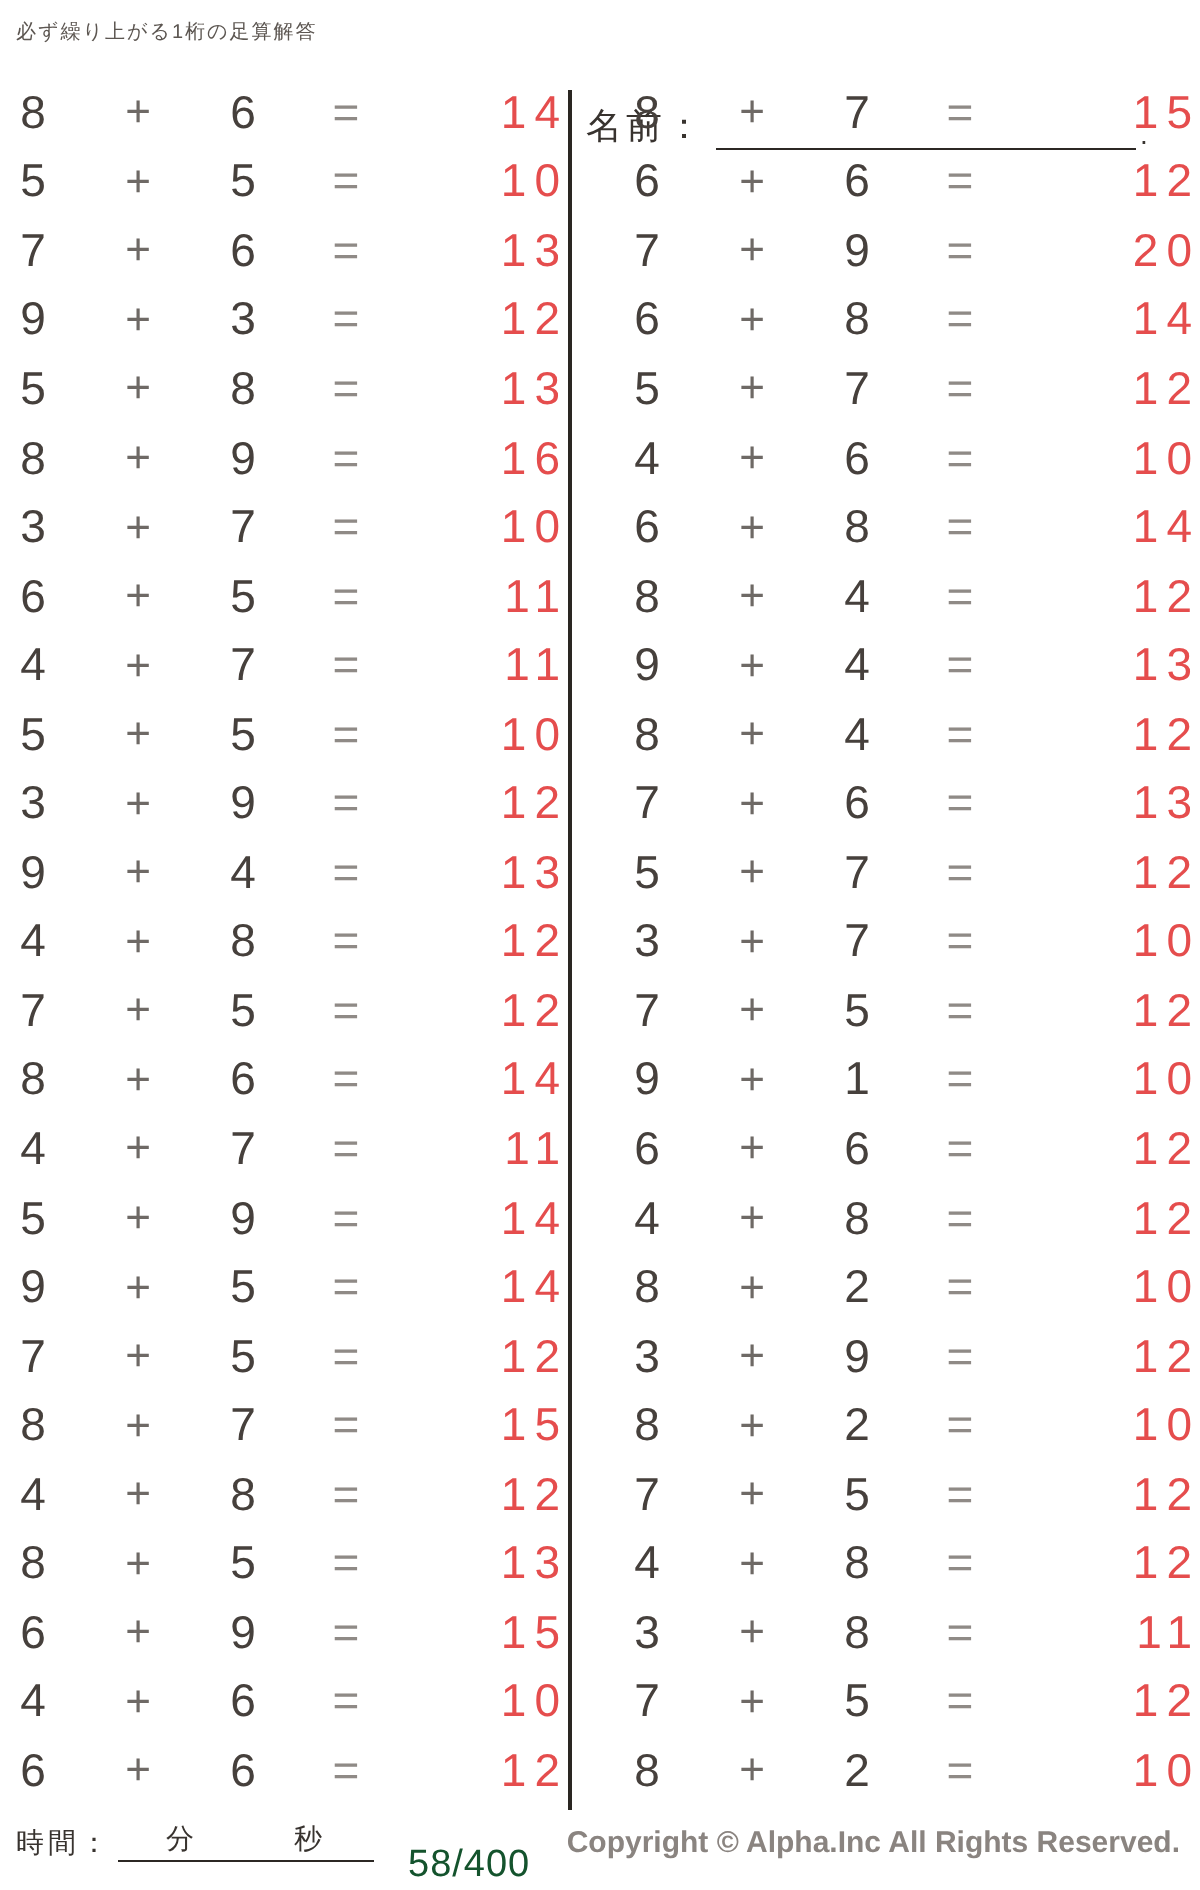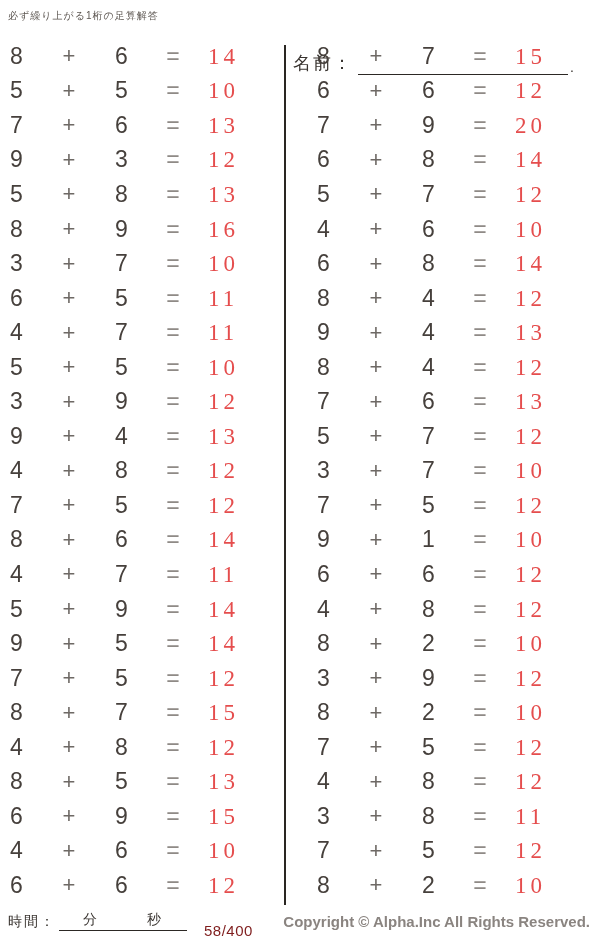--- a/index.html
+++ b/index.html
@@ -42,40 +42,39 @@
     display: grid;
     grid-template-columns: 34px 70px 36px 66px 1fr;
     align-items: center;
     font-size: 23px; font-weight: 300;
   }
   .c  { text-align: center; line-height: 1; }
   .num { color: #46403c; letter-spacing: 1px; }
   .op  { color: #6e6965; font-size: 22px; }
   .eq  { color: #8f8a86; }
   .ans {
-    text-align: left; padding-left: 2px;
+    text-align: right; padding-left: 2px;
     color: var(--answer-red, #e54d4d);
     letter-spacing: 4px;
-    font-family: Liberation Serif, serif;
   }
 
   .time-field {
     position: absolute; left: 8px; top: 911px;
     display: flex; align-items: flex-end;
     font-size: 14px; color: #38332f; letter-spacing: 2px;
   }
   .time-line {
     display: flex; justify-content: space-around; align-items: flex-end;
     width: 128px; margin-left: 3px;
     border-bottom: 1.7px solid #2c2824;
     padding-bottom: 1px;
   }
   .page-indicator {
     position: absolute; left: 204px; top: 922px;
-    font-size: 15px; color: #7f1d1d; letter-spacing: 0.5px;
+    font-size: 19px; color: #14532d; letter-spacing: 0.5px;
   }
   .copyright {
     position: absolute; right: 10px; top: 911px;
     text-align: right; font-size: 15px; line-height: 1.5;
     color: #8a8480; font-weight: 700;
   }
 </style>
 </head>
 <body>
 

